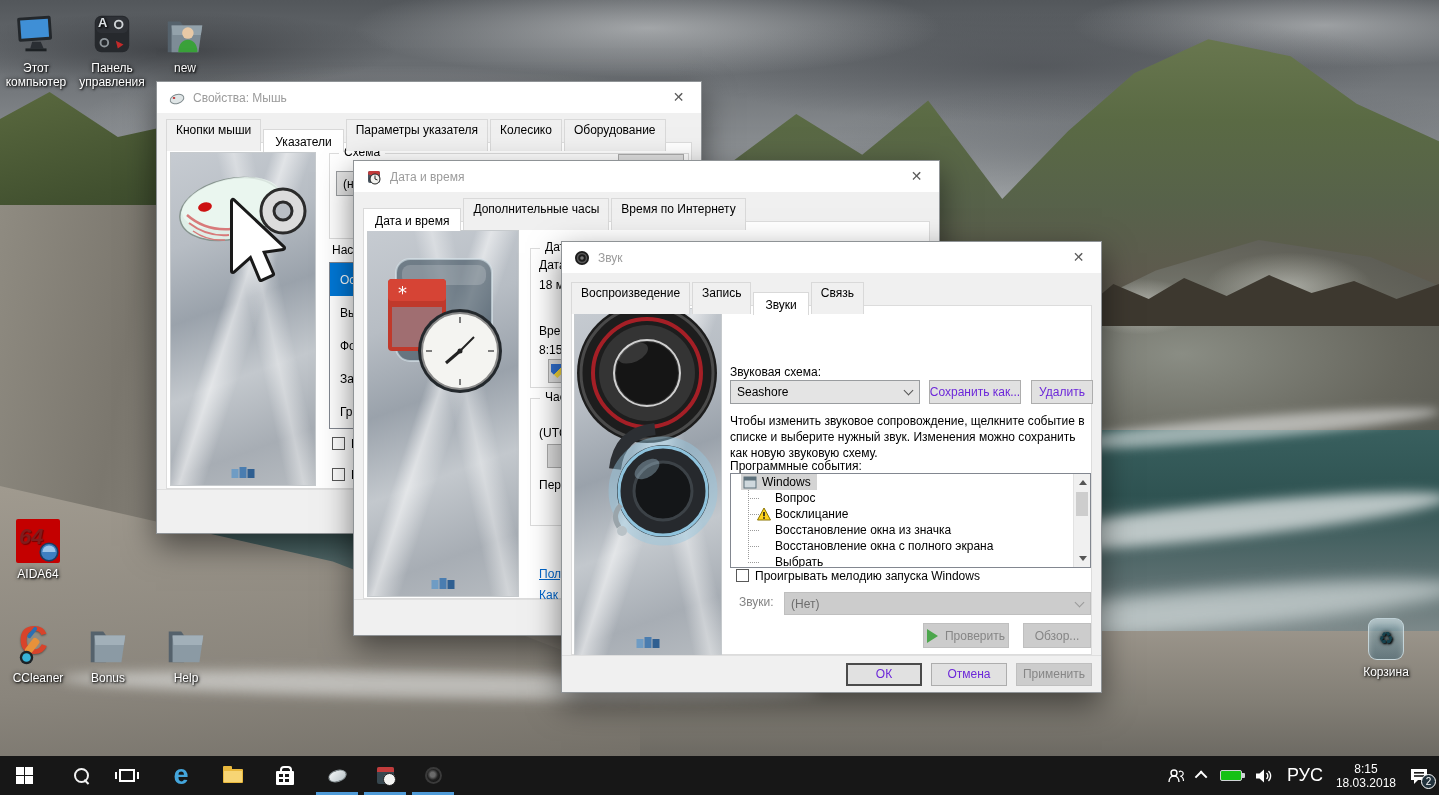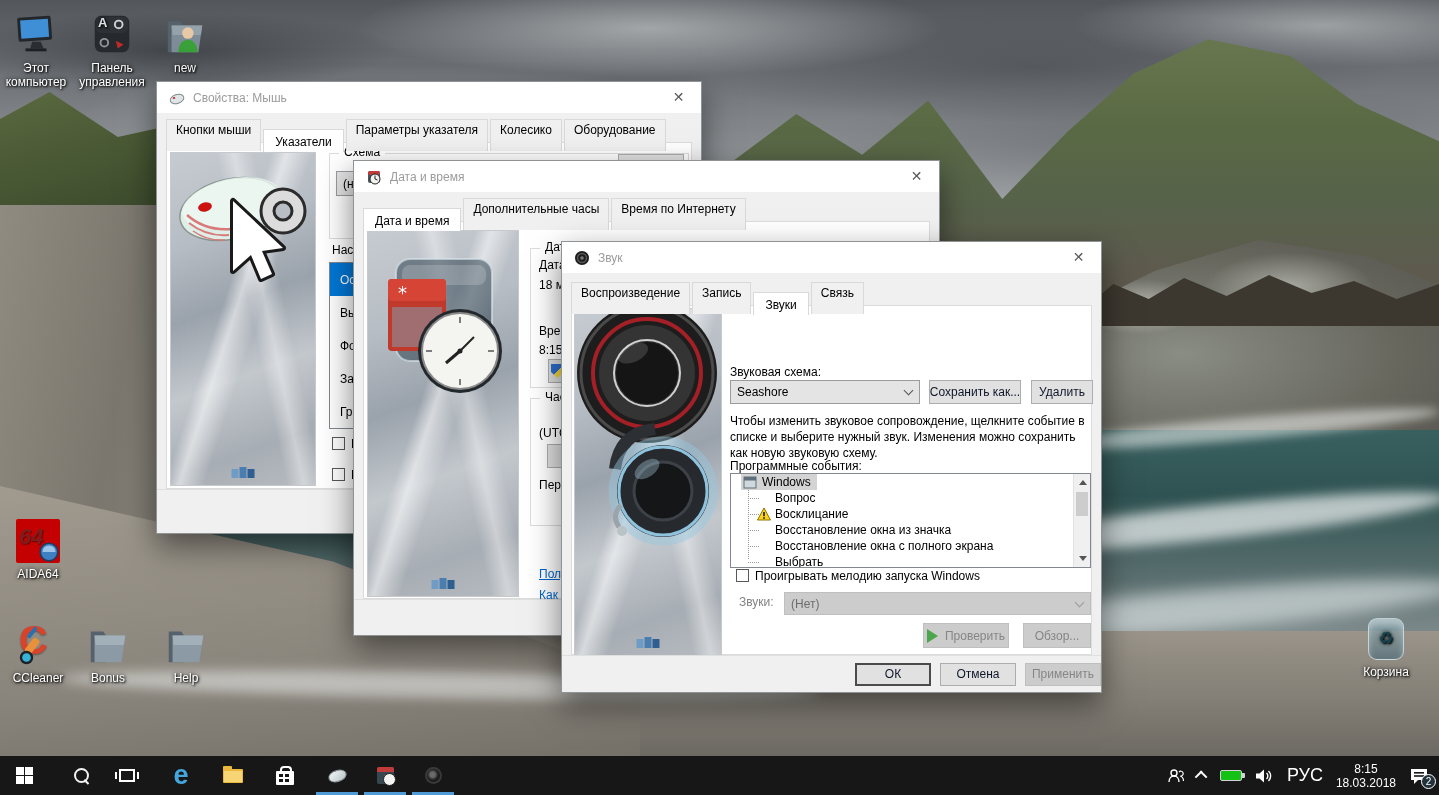--- a/index.html
+++ b/index.html
@@ -60,41 +60,41 @@
   .titlebar .ticon{width:16px;height:16px;margin-right:8px;flex:0 0 16px;}
   .titlebar .ttext{color:#9b9b9b;font-size:12px;}
   .close-btn{position:absolute;right:0;top:0;width:45px;height:30px;display:flex;
     align-items:center;justify-content:center;color:#5c5c5c;font-size:14px;cursor:pointer;}
   .tabs{position:absolute;left:9px;right:9px;display:flex;align-items:flex-end;z-index:4;}
   .tab{background:#f0f0f0;border:1px solid #d9d9d9;border-bottom:none;padding:3px 9px;
     height:32px;line-height:14px;margin-right:2px;white-space:nowrap;cursor:pointer;}
   .tab.active{background:#fff;height:23px;padding:5px 11px;position:relative;margin-bottom:-1px;}
   .tabpage{position:absolute;left:9px;right:9px;background:#fff;border:1px solid #dcdcdc;}
   .footer{position:absolute;left:0;right:0;bottom:0;background:#f0f0f0;border-top:1px solid #dfdfdf;
-    display:flex;justify-content:flex-end;align-items:center;gap:9px;padding-right:0;}
+    display:flex;justify-content:flex-end;align-items:center;gap:9px;padding-right:9px;}
 
   .art-panel{position:absolute;border:1px solid #c6cacd;overflow:hidden;background:
     linear-gradient(108deg,rgba(255,255,255,0) 40%,rgba(255,255,255,.55) 46%,rgba(255,255,255,0) 56%),
     linear-gradient(78deg,rgba(255,255,255,0) 54%,rgba(255,255,255,.4) 62%,rgba(255,255,255,0) 71%),
     linear-gradient(160deg,#c6cbd1 0%,#b7bdc4 25%,#9aa2ab 45%,#c3c8cd 65%,#a7adb4 85%,#b6bbc0 100%);}
   .panel-logo{position:absolute;bottom:7px;left:50%;transform:translateX(-50%);display:flex;gap:1px;}
   .panel-logo i{width:7px;height:11px;background:#4a7db0;}
   .panel-logo i:nth-child(1){background:#6f9cc4;height:9px;margin-top:2px;}
   .panel-logo i:nth-child(3){background:#2f5f91;height:9px;margin-top:2px;}
 
   .dlabel{position:absolute;white-space:nowrap;color:#000;}
   .dlabel.dim{color:#838383;}
   .para{position:absolute;line-height:16px;color:#000;}
   .link{position:absolute;color:#0066cc;text-decoration:underline;white-space:nowrap;cursor:pointer;}
 
   .gbox{position:absolute;border:1px solid #dcdcdc;}
   .gb-label{position:absolute;top:-9px;left:9px;background:#fff;padding:0 5px;white-space:nowrap;}
 
   .btn{position:absolute;background:#e1e1e1;border:1px solid #adadad;display:flex;
-    align-items:center;justify-content:center;font-size:12px;color:#0f172a;cursor:pointer;white-space:nowrap;}
+    align-items:center;justify-content:center;font-size:12px;color:#6d28d9;cursor:pointer;white-space:nowrap;}
   .btn.default{border:1px solid #4b4b4b;box-shadow:inset 0 0 0 1px #4b4b4b;}
   .btn.disabled{background:#cccccc;border-color:#bfbfbf;color:#868686;cursor:default;}
   .footer .btn{position:static;width:76px;height:23px;}
 
   .combo{position:absolute;background:#e4e4e4;border:1px solid #999c9f;display:flex;
     align-items:center;padding:0 22px 0 6px;cursor:pointer;white-space:nowrap;overflow:hidden;}
   .combo .chev{position:absolute;right:7px;top:50%;width:7px;height:7px;margin-top:-5px;
     border-right:1px solid #555;border-bottom:1px solid #555;transform:rotate(45deg);}
   .combo.disabled{background:#cccccc;border-color:#bfbfbf;color:#6d6d6d;cursor:default;}
   .combo.disabled .chev{border-color:#9a9a9a;}

